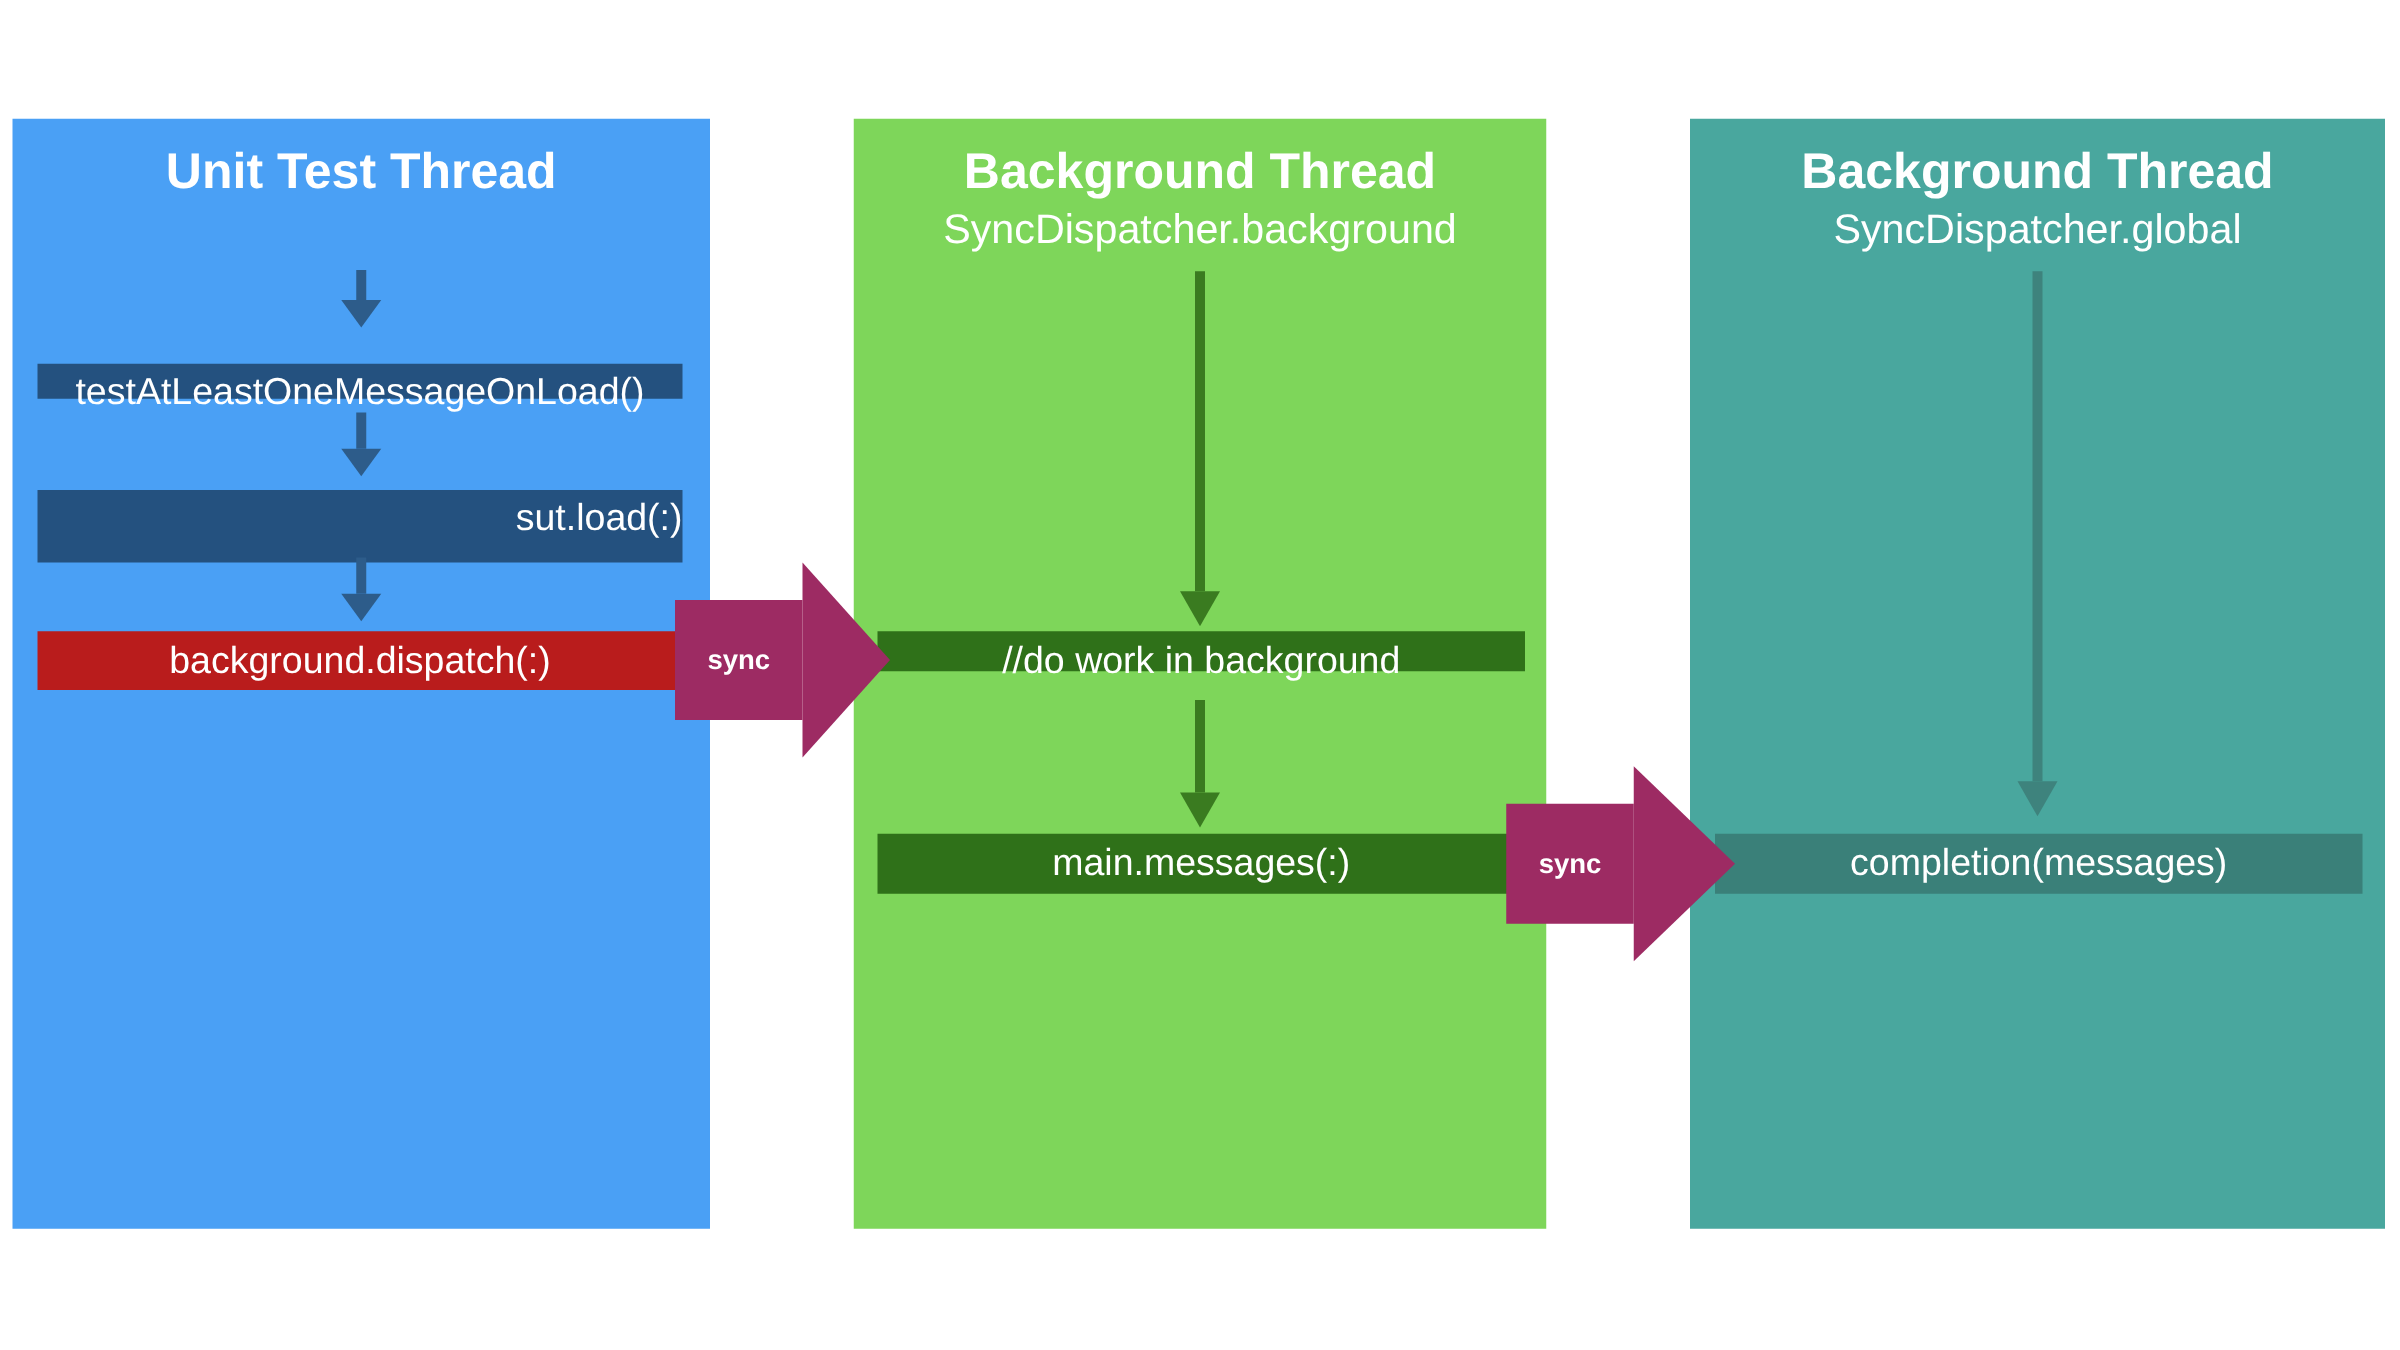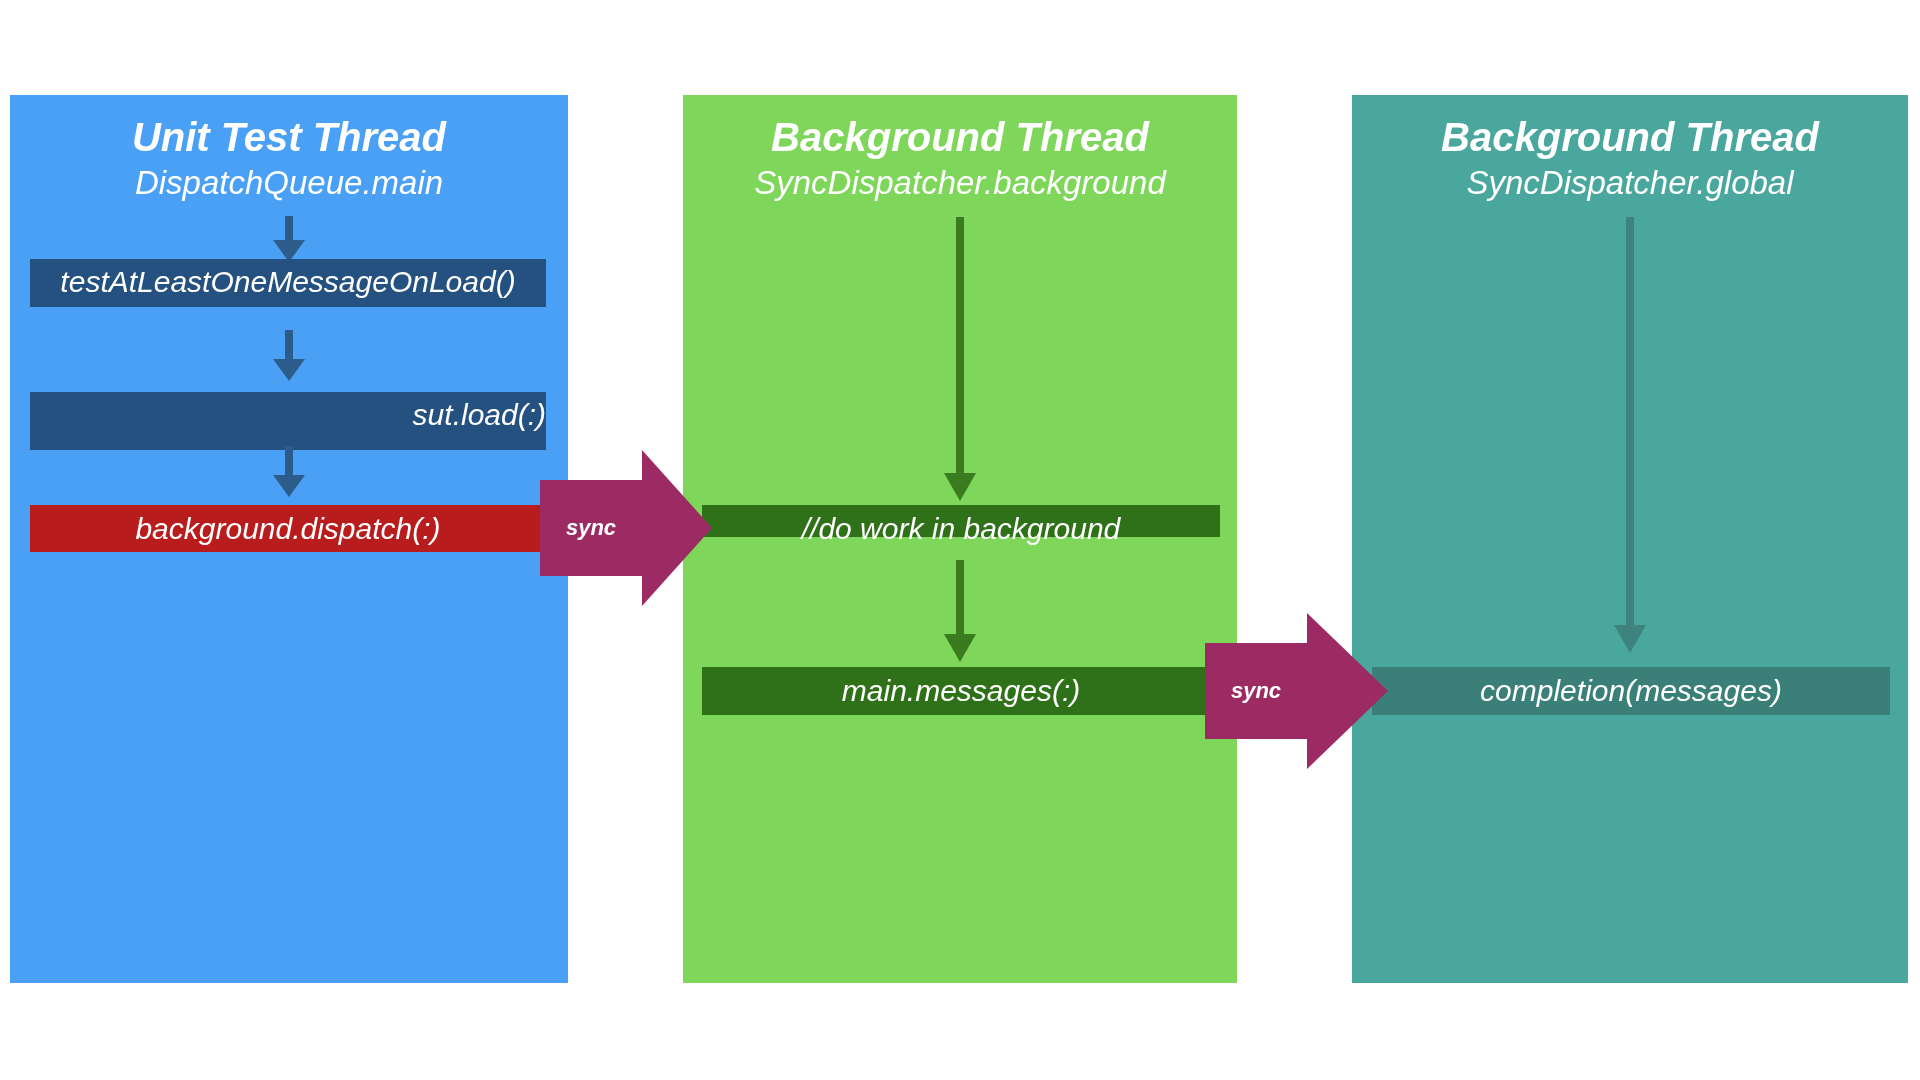--- a/index.html
+++ b/index.html
@@ -1,15 +1,15 @@
 <!DOCTYPE html>
 <html><head>
 <meta charset="utf-8">
 <style>
-  * { margin: 0; padding: 0; box-sizing: border-box; font-style: italic; }
+  * { margin: 0; padding: 0; box-sizing: border-box; }
   html, body { width: 1920px; height: 1080px; background: #ffffff; overflow: hidden; }
   body { font-family: "Liberation Sans", sans-serif; }
 
   .canvas { position: relative; width: 1920px; height: 1080px; background: #ffffff; }
 
   .col { position: absolute; top: 95px; height: 888px; }
   .col-blue  { left: 10px;   width: 558px; background: #4AA0F5; }
   .col-green { left: 683px;  width: 554px; background: #7ED65A; }
   .col-teal  { left: 1352px; width: 556px; background: #49A79E; }
 
@@ -53,42 +53,41 @@
     border-top: 78px solid transparent; border-bottom: 78px solid transparent;
   }
   .sync-arrow .tip { border-left-color: #9D2B63; border-left-style: solid; }
   .sync-1 { left: 540px;  top: 450px; width: 172px; height: 156px; }
   .sync-1 .tip { border-left-width: 70px; }
   .sync-2 { left: 1205px; top: 613px; width: 183px; height: 156px; }
   .sync-2 .tip { border-left-width: 81px; }
 
   
   .b-arrow1 { left: 263px; width: 32px; top: 121px; height: 46px; }
-  .b-box1   { top: 164px; height: 48px; line-height: 46px; }
+  .b-box1   { top: 196px; height: 28px; line-height: 46px; }
   .b-arrow2 { left: 263px; width: 32px; top: 235px; height: 51px; }
   .b-box2   { top: 297px; height: 58px; line-height: 46px; text-align: right; }
   .b-arrow3 { left: 263px; width: 32px; top: 351px; height: 51px; }
   .b-box3   { top: 410px; height: 47px; line-height: 47px; }
 
   .g-larrow { left: 261px; width: 32px; top: 122px; height: 284px; }
   .g-box1   { top: 410px; height: 32px; line-height: 47px; }
   .g-arrow2 { left: 261px; width: 32px; top: 465px; height: 102px; }
   .g-box2   { top: 572px; height: 48px; line-height: 48px; }
 
   .t-larrow { left: 262px; width: 32px; top: 122px; height: 436px; }
   .t-box1   { top: 572px; height: 48px; line-height: 48px; }
 </style>
 </head>
 <body>
 
 <div class="canvas">
 
   <div class="col col-blue" style="background-color: rgb(74, 160, 245);">
     <div class="col-title">Unit Test Thread</div>
-    <div class="col-sub">DispatchQueue.main</div>
 
     <div class="varrow b-arrow1">
       <div class="shaft"></div>
       <div class="head"></div>
     </div>
     <div class="node b-box1" style="background-color: rgb(36, 81, 127);">testAtLeastOneMessageOnLoad()</div>
 
     <div class="varrow b-arrow2">
       <div class="shaft"></div>
       <div class="head"></div>

